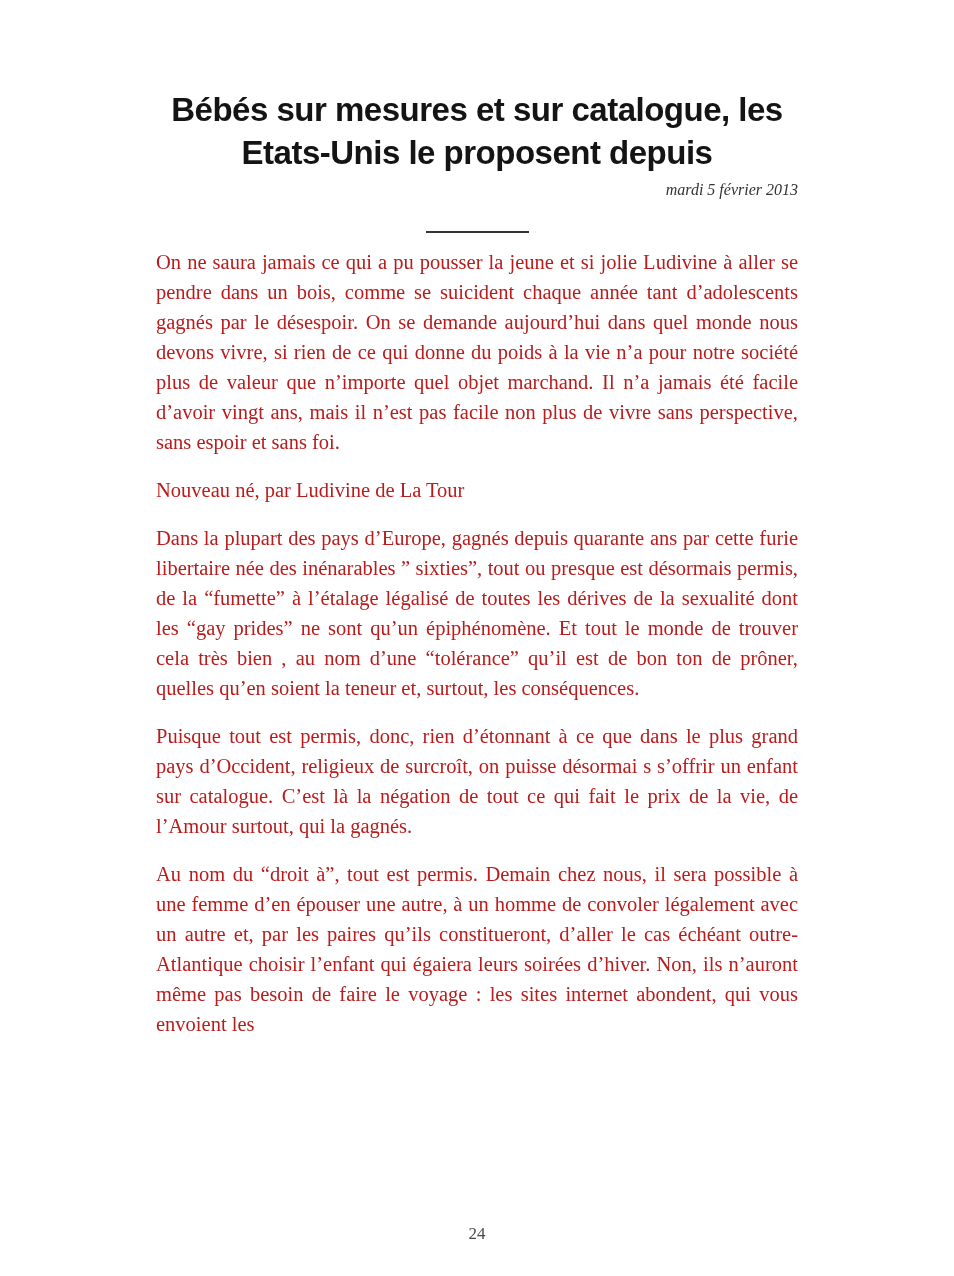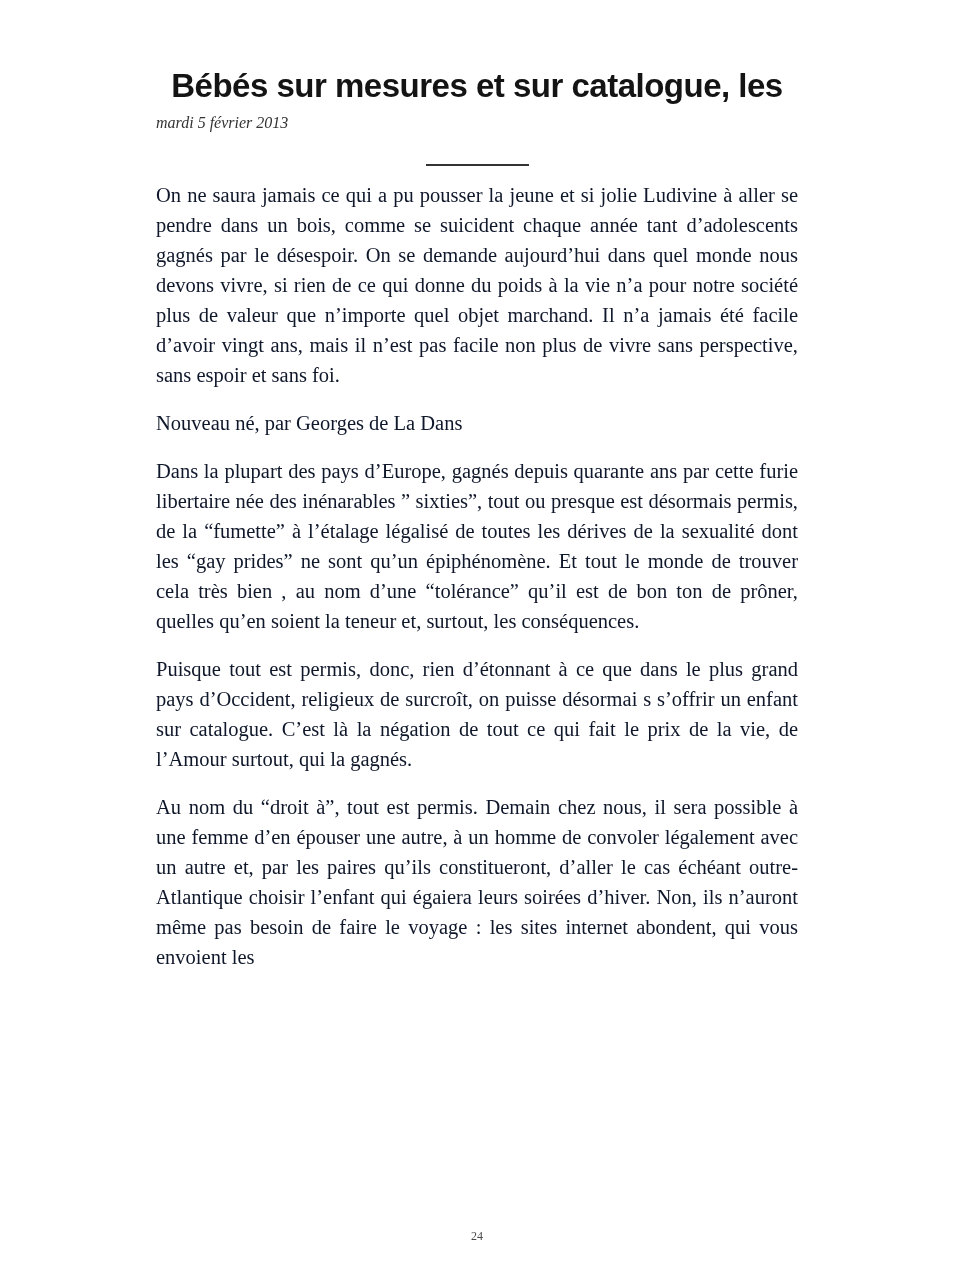--- a/index.html
+++ b/index.html
@@ -12,89 +12,90 @@
     position: relative;
     width: 954px;
     height: 1276px;
     background: #ffffff;
     overflow: hidden;
     font-family: "Liberation Serif", serif;
     color: #2a2a2a;
   }
   .content {
     width: 642px;
-    margin: 16px auto;
-    padding-top: 48px;
+    margin: 0 auto;
+    padding-top: 88px;
   }
   .title {
     margin: 0;
     text-align: center;
     font-family: "Liberation Sans", sans-serif;
     font-weight: 700;
     font-size: 33px;
     line-height: 43px;
     letter-spacing: -0.5px;
     color: #141414;
   }
   .title-line {
     display: block;
   }
   .date {
     margin-top: 5px;
-    text-align: left;
+    text-align: right;
     font-style: italic;
     font-size: 16px;
     line-height: 21px;
     color: #333333;
   }
   .divider {
     width: 103px;
     height: 0;
     margin: 31px auto 0 auto;
     border-top: 2px solid #333333;
   }
   .para {
     margin: 18px 0 0 0;
     text-align: justify;
     font-size: 20.5px;
     line-height: 30px;
     hyphens: none;
-    color: #0f172a;
+    color: #b91c1c;
   }
   .para.first {
     margin-top: 14px;
   }
   .page-number {
     position: absolute;
     left: 0;
     right: 0;
     bottom: 32px;
     text-align: center;
-    font-size: 12px;
+    font-size: 17px;
     color: #4a4a4a;
     font-family: "Liberation Serif", serif;
   }
 </style>
 </head>
 <body>
 
 <div class="page">
   <div class="content">
 
     <h1 class="title">
       <span class="title-line">Bébés sur mesures et sur catalogue, les</span>
+      <span class="title-line">Etats-Unis le proposent depuis</span>
     </h1>
 
     <div class="date">mardi 5 février 2013</div>
 
     <div class="divider"></div>
 
     <p class="para first">On ne saura jamais ce qui a pu pousser la jeune et si jolie Ludivine à aller se pendre dans un bois, comme se suicident chaque année tant d’adolescents gagnés par le désespoir. On se demande aujourd’hui dans quel monde nous devons vivre, si rien de ce qui donne du poids à la vie n’a pour notre société plus de valeur que n’importe quel objet marchand. Il n’a jamais été facile d’avoir vingt ans, mais il n’est pas facile non plus de vivre sans perspective, sans espoir et sans foi.</p>
 
-    <p class="para">Nouveau né, par Georges de La Dans</p>
+    <p class="para">Nouveau né, par Ludivine de La Tour</p>
 
     <p class="para">Dans la plupart des pays d’Europe, gagnés depuis quarante ans par cette furie libertaire née des  inénarables ” sixties”, tout ou presque est désormais permis, de la “fumette” à l’étalage légalisé de toutes les dérives de la sexualité dont les “gay prides” ne sont qu’un épiphénomène. Et tout le monde de trouver cela très bien , au nom d’une “tolérance” qu’il est de bon ton de prôner, quelles qu’en soient la teneur et, surtout, les conséquences.</p>
 
     <p class="para">Puisque tout est permis, donc, rien d’étonnant à ce que dans le plus grand pays d’Occident, religieux de surcroît, on puisse désormai s s’offrir un enfant sur catalogue. C’est là la négation de tout ce qui fait le prix de la vie, de l’Amour surtout, qui la gagnés.</p>
 
     <p class="para">Au nom du “droit à”, tout est permis. Demain chez nous,  il sera possible à une femme d’en épouser une autre, à un homme de convoler légalement avec un autre et, par les paires qu’ils constitueront, d’aller le cas échéant outre-Atlantique choisir l’enfant qui égaiera leurs soirées d’hiver. Non, ils n’auront même pas besoin de faire le voyage : les sites internet abondent, qui vous envoient les</p>
 
   </div>
 
   <div class="page-number">24</div>

